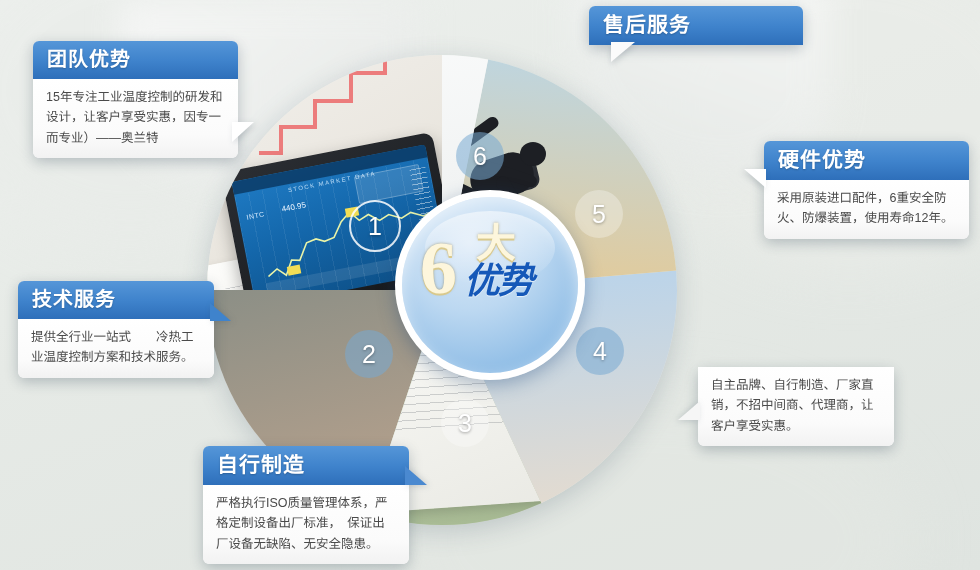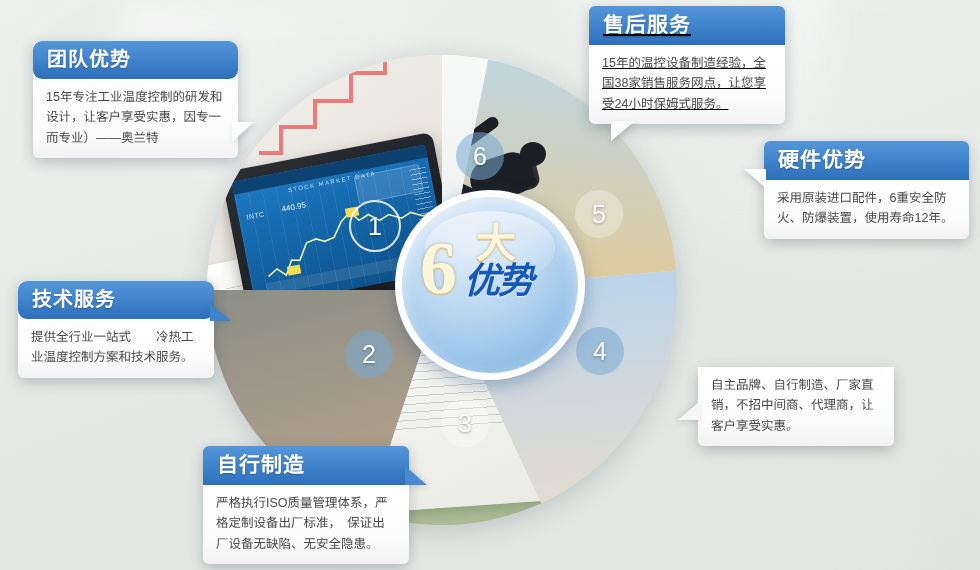--- a/index.html
+++ b/index.html
@@ -186,37 +186,37 @@
     text-shadow:0 1px 2px rgba(0,0,0,.22);line-height:1.15;}
   .card-bd{padding:8px 13px 10px;color:#4a4a4a;font-size:12.5px;line-height:1.62;
     background:linear-gradient(180deg,#fff 0%,#fbfbfb 70%,#f2f2f2 100%);
     border-radius:0 0 6px 6px;}
   .tail{position:absolute;width:0;height:0;z-index:39;}
 
   
   .c-team{left:33px;top:41px;width:205px;}
   .c-team .tail{right:-16px;bottom:16px;border-top:20px solid #fff;border-right:22px solid transparent;
     filter:drop-shadow(2px 2px 3px rgba(40,60,80,.2));}
-  .c-after{left:589px;top:6px;width:196px;text-decoration:underline;}
+  .c-after{left:589px;top:6px;width:214px;}
   .c-after .tail{left:22px;bottom:-17px;border-top:20px solid #fbfbfb;border-right:24px solid transparent;
     filter:drop-shadow(0 3px 3px rgba(40,60,80,.2));}
   .c-hard{left:764px;top:141px;width:205px;}
   .c-hard .tail{left:-20px;top:28px;border-top:19px solid #fff;border-left:22px solid transparent;
     filter:drop-shadow(-2px 2px 3px rgba(40,60,80,.2));}
   .c-soft{left:698px;top:367px;width:196px;}
   .c-soft .tail{left:-20px;bottom:26px;border-bottom:19px solid #f6f6f6;border-left:22px solid transparent;
     filter:drop-shadow(-2px 1px 3px rgba(40,60,80,.2));}
   .c-quality{left:203px;top:446px;width:206px;}
   .c-quality .tail{right:-18px;top:20px;border-bottom:19px solid #4a89d0;border-right:22px solid transparent;
     filter:drop-shadow(2px 1px 3px rgba(40,60,80,.2));}
   .c-tech{left:18px;top:281px;width:196px;}
   .c-tech .tail{right:-17px;top:22px;border-bottom:18px solid #3f83cc;border-right:21px solid transparent;
     filter:drop-shadow(2px 1px 3px rgba(40,60,80,.2));}
 
-  .c-team .card-hd,.c-tech .card-hd{font-size:20px;border-radius:9px;}
+  .c-team .card-hd,.c-tech .card-hd{font-size:20px;}
 </style>
 </head>
 <body>
 
 <div class="stage">
 
   <div class="bg-blob bg-a"></div>
   <div class="bg-blob bg-b"></div>
   <div class="bg-blob bg-c"></div>
   <div class="bg-shirt"></div>
@@ -326,21 +326,20 @@
   </div>
 
   <div class="card c-team">
     <div class="card-hd">团队优势</div>
     <div class="card-bd">15年专注工业温度控制的研发和设计，让客户享受实惠，因专一而专业）——奥兰特</div>
     <div class="tail"></div>
   </div>
 
   <div class="card c-after">
     <div class="card-hd">售后服务</div>
-    <div class="card-bd">15年的温控设备制造经验，全国38家销售服务网点，让您享受24小时保姆式服务。</div>
     <div class="tail"></div>
   </div>
 
   <div class="card c-hard">
     <div class="card-hd">硬件优势</div>
     <div class="card-bd">采用原装进口配件，6重安全防火、防爆装置，使用寿命12年。</div>
     <div class="tail"></div>
   </div>
 
   <div class="card c-soft">

